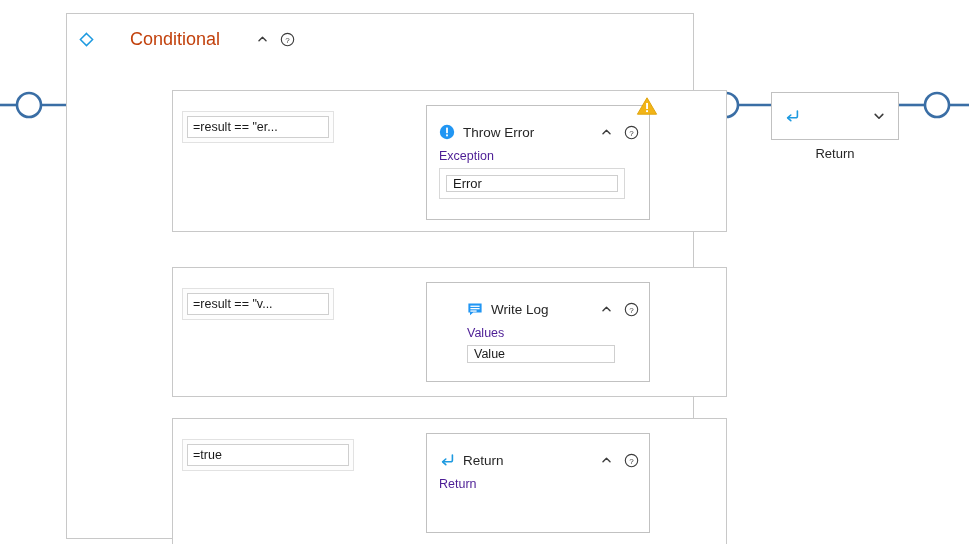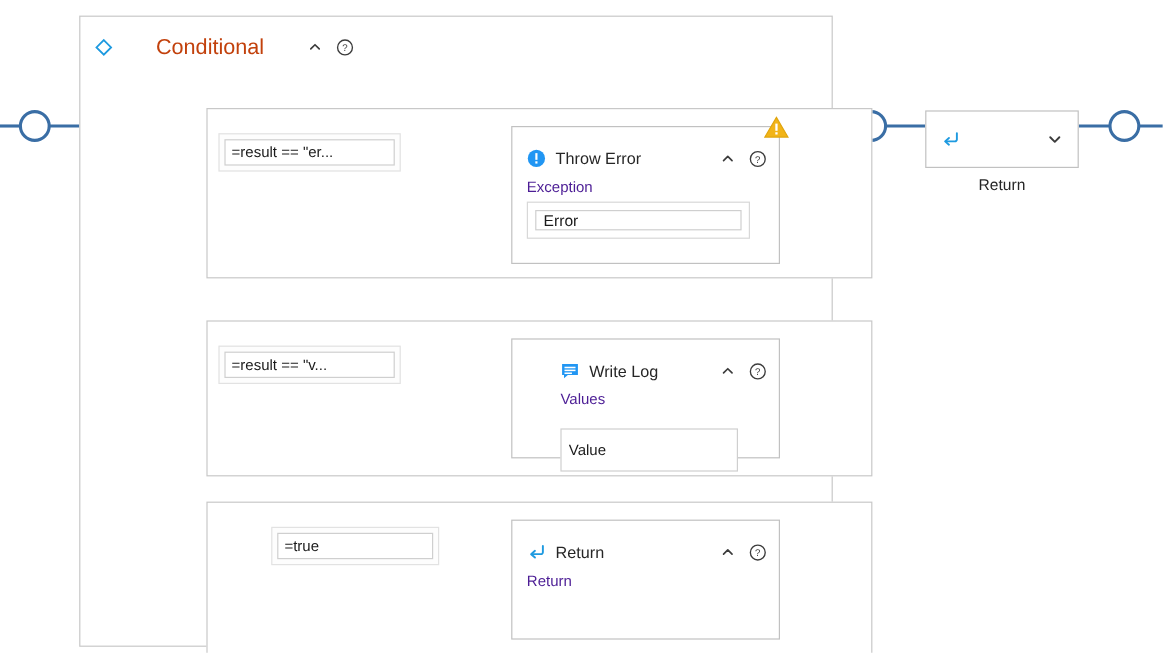--- a/index.html
+++ b/index.html
@@ -105,21 +105,21 @@
     top: 20px;
     height: 32px;
     border: 1px solid #e2e2e2;
     background: #fdfdfd;
     box-sizing: border-box;
     display: flex;
     align-items: center;
     padding: 0 4px;
   }
   .cond-box.w-narrow { width: 152px; }
-  .cond-box.w-wide   { width: 140px; margin-left: 44px; }
+  .cond-box.w-wide   { width: 172px; }
   .cond-field {
     border: 1px solid #cfcfcf;
     background: #ffffff;
     height: 22px;
     line-height: 21px;
     width: 100%;
     box-sizing: border-box;
     padding: 0 5px;
     font-family: "Liberation Sans", sans-serif;
     font-size: 12.5px;
@@ -190,24 +190,23 @@
     box-sizing: border-box;
     padding: 0 6px;
     font-size: 13px;
     color: #1a1a1a;
     width: 100%;
     outline: none;
     font-family: "Liberation Sans", sans-serif;
   }
   .text-field.bare {
     width: 148px;
-    height: 36px;
+    height: 18px;
     line-height: 21px;
     font-size: 12.5px;
-    margin-top: 12px;
   }
 
   
   .warn-badge {
     position: absolute;
     right: -9px;
     top: -10px;
     width: 22px;
     height: 20px;
     display: block;

